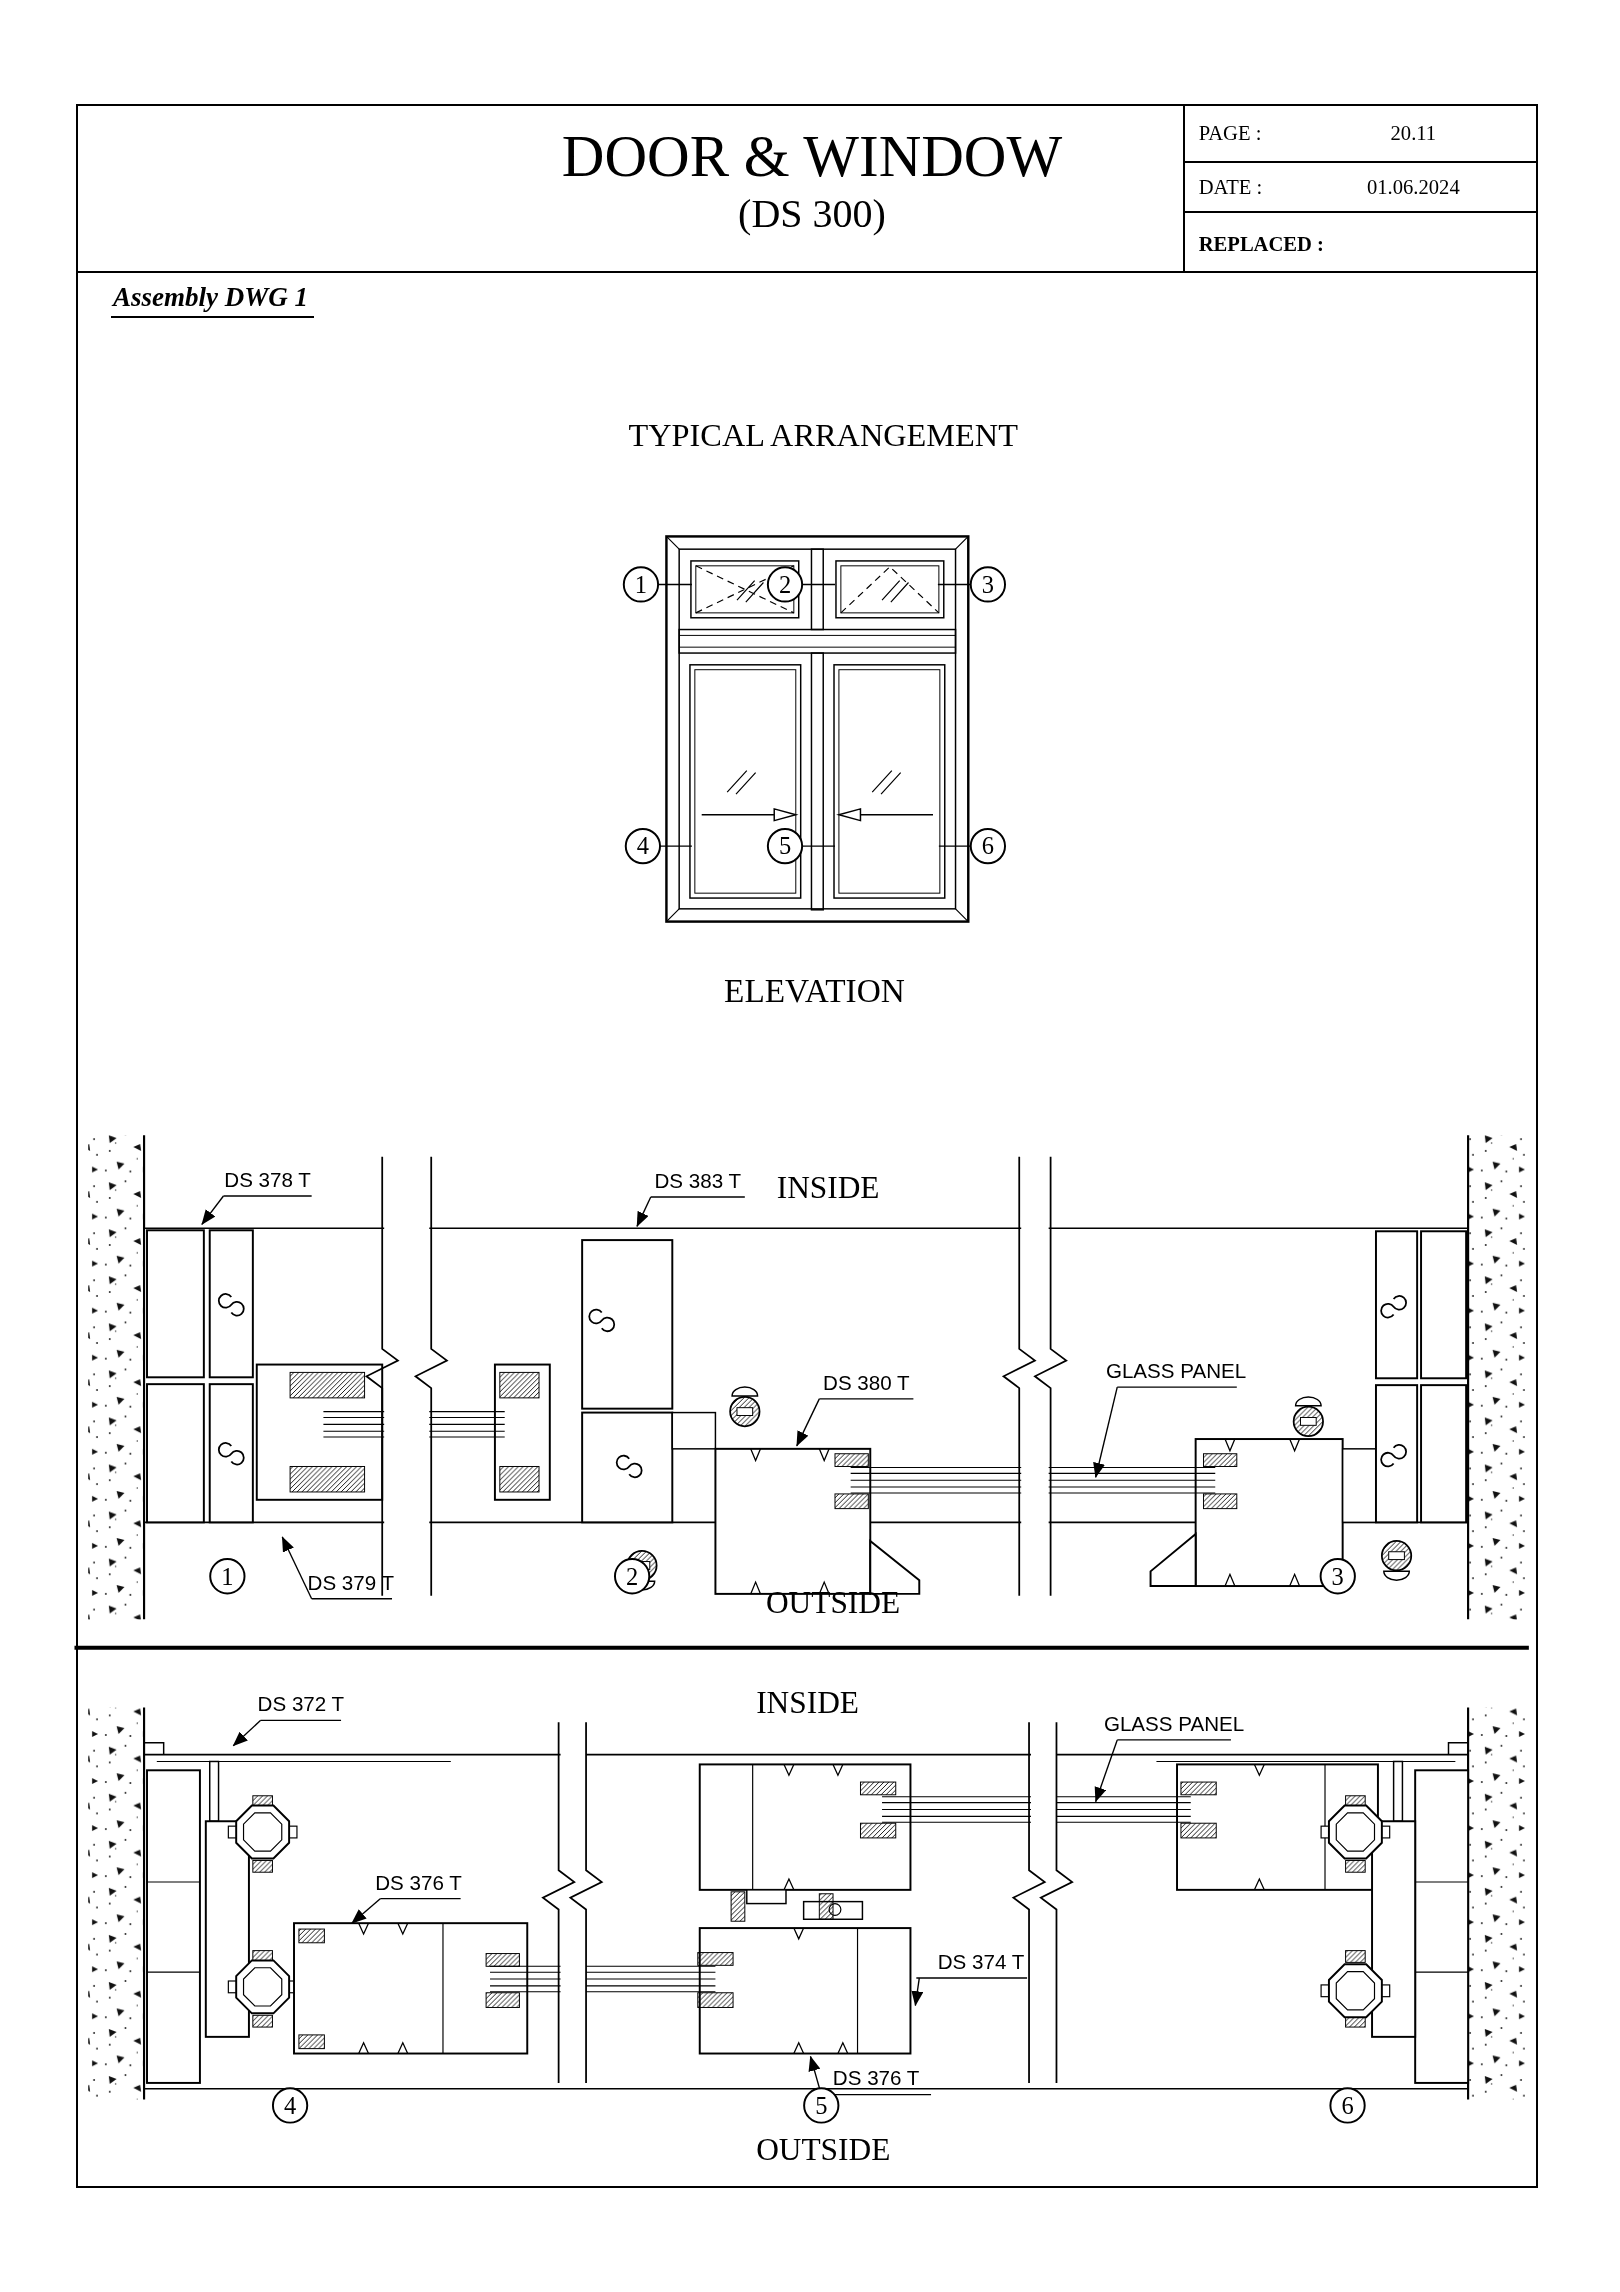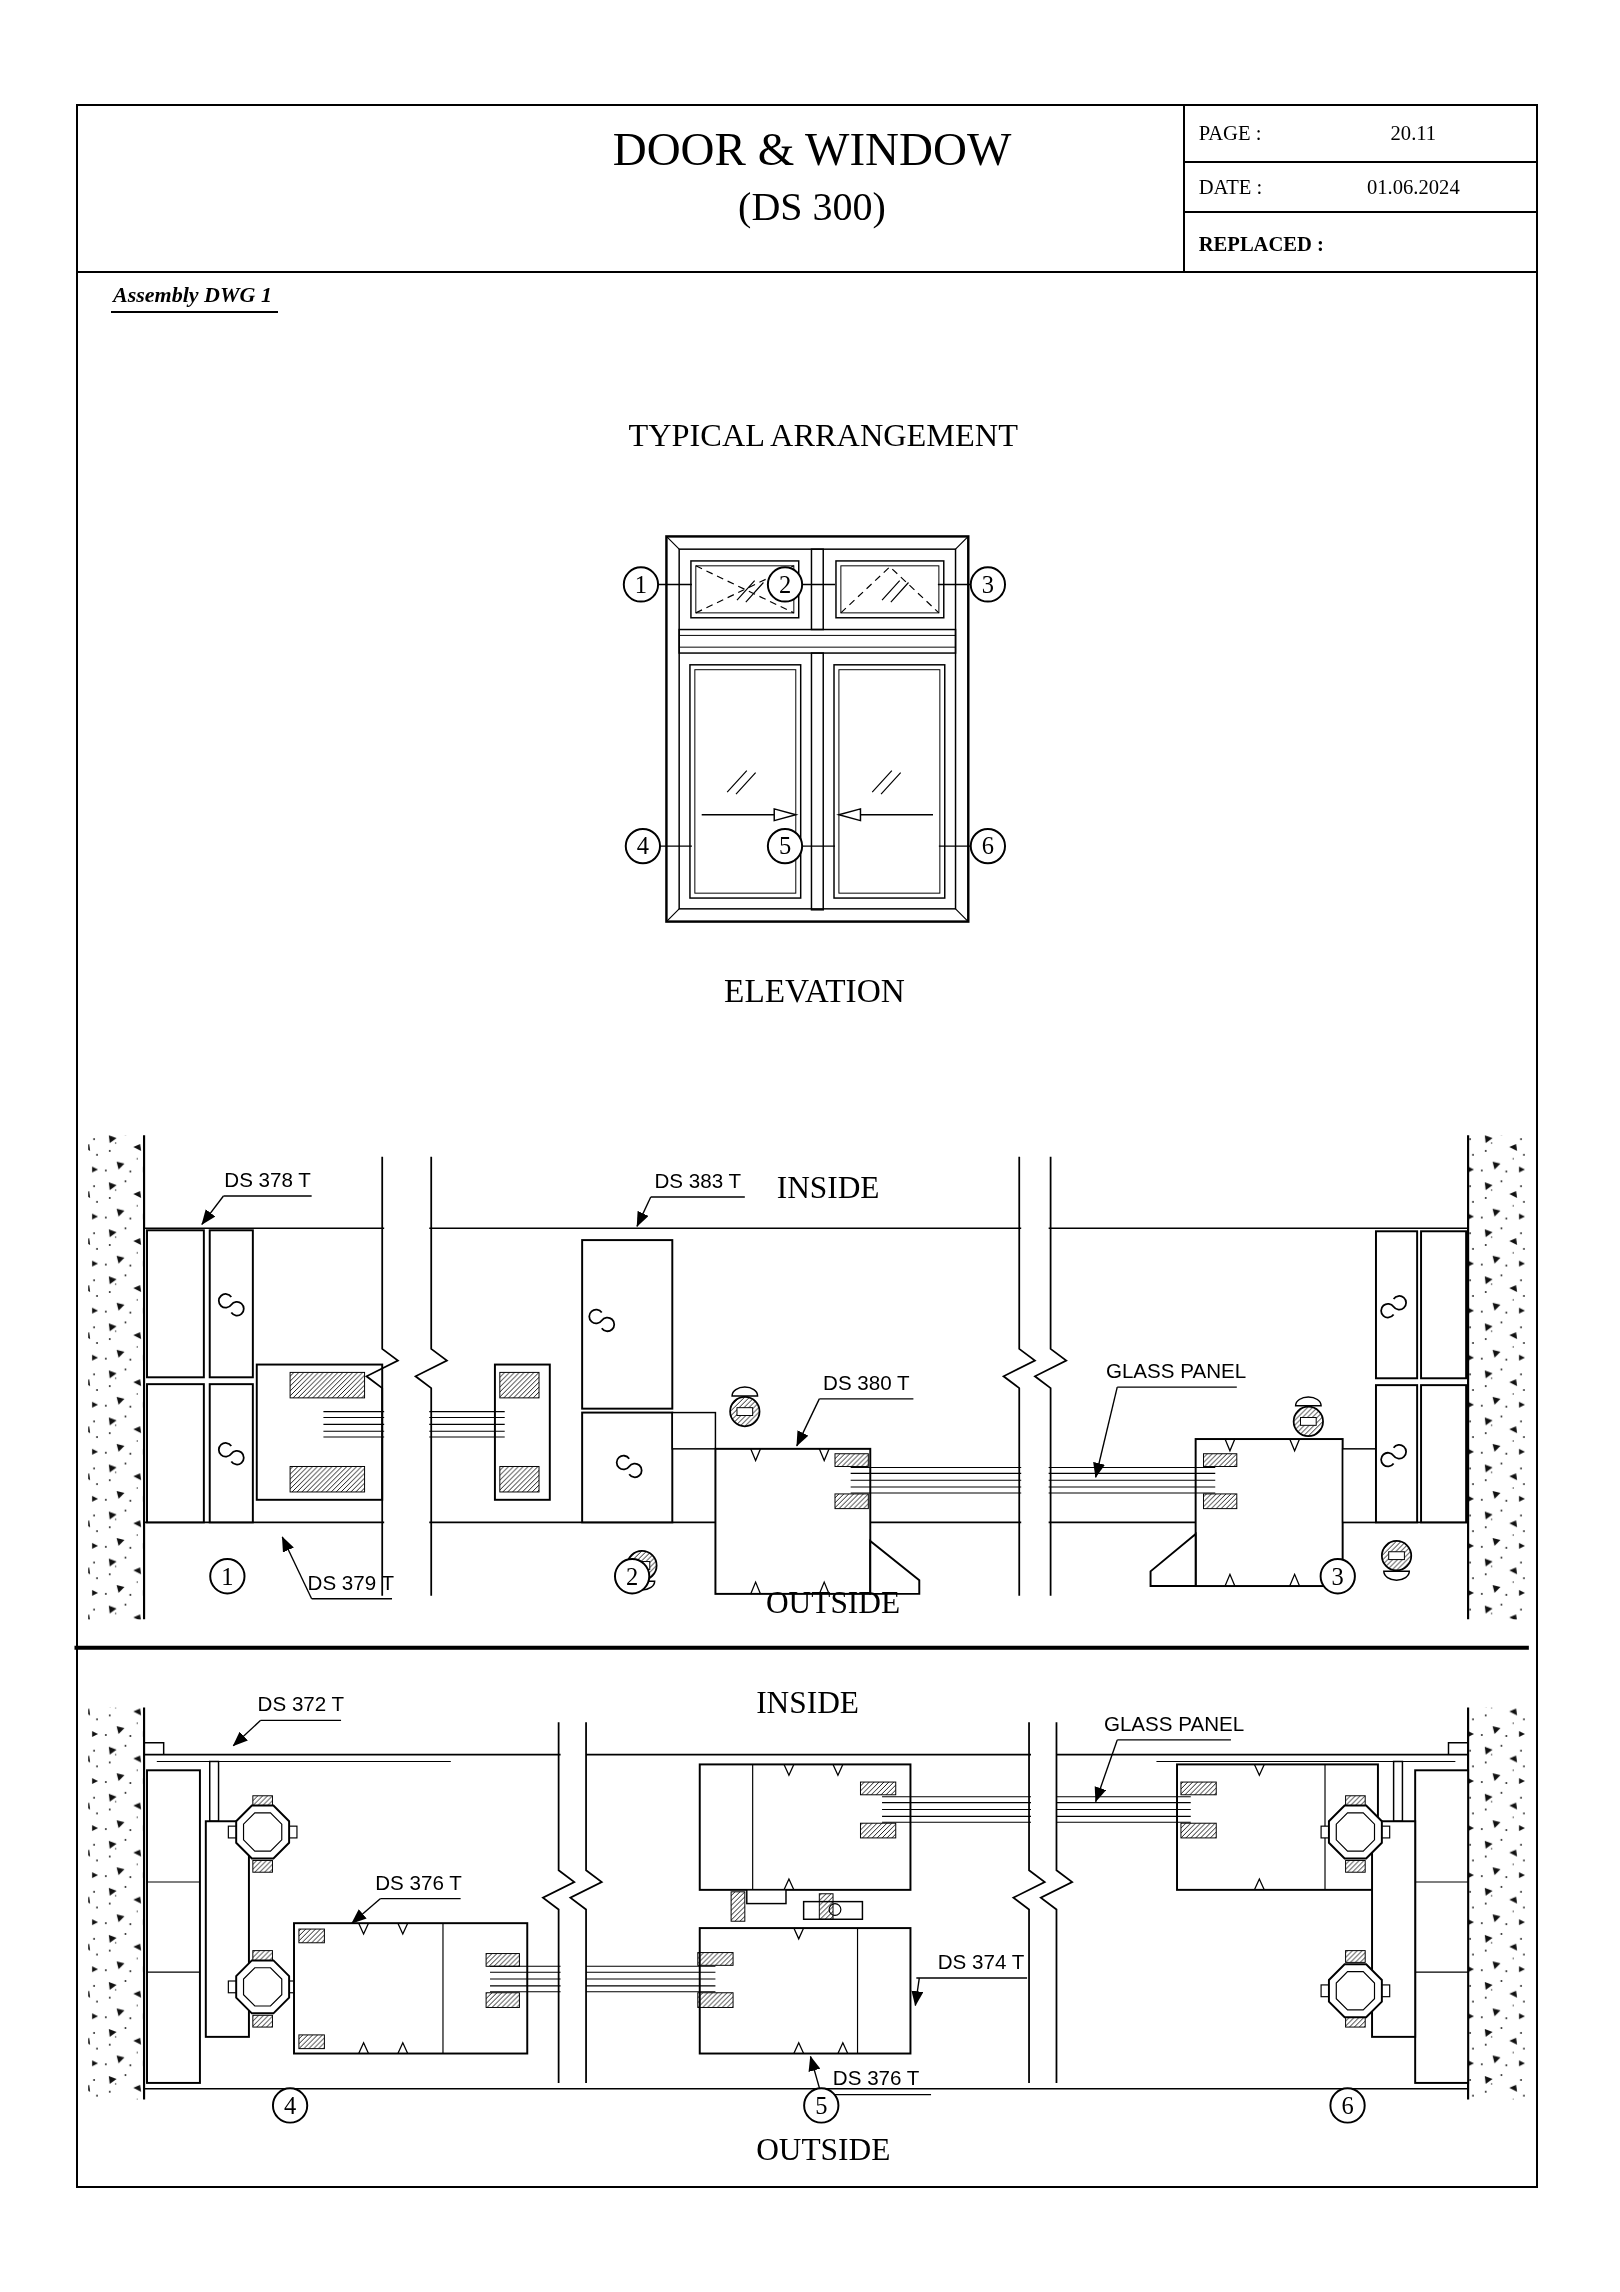--- a/index.html
+++ b/index.html
@@ -11,30 +11,30 @@
   
   .header{position:absolute;left:76px;top:104px;width:1462px;height:169px;box-sizing:border-box;
           border:2.9px solid #000;}
   .cell{position:absolute;top:0;height:100%;box-sizing:border-box;}
   .cell-logo{left:0;width:358px;border-right:2.9px solid #000;}
   .cell-title{left:358px;width:752px;text-align:center;}
   .cell-meta{right:0;width:353px;border-left:2.9px solid #000;}
   .logo-box{position:absolute;left:19.6px;top:27.4px;width:320px;height:86px;border:2.9px solid #000;box-sizing:border-box;}
   .logo-sub{position:absolute;left:13.7px;top:118px;width:331px;text-align:center;
             font-size:18.6px;letter-spacing:1.5px;}
-  .title1{margin-top:15px;font-size:47px;line-height:57px;}
+  .title1{margin-top:22px;font-size:59px;line-height:57px;}
   .title2{font-size:40px;line-height:57px;}
   .meta-row{display:flex;align-items:center;box-sizing:border-box;padding-left:13.7px;font-size:20.6px;}
   .meta-row.r1{height:57px;border-bottom:2.5px solid #000;}
   .meta-row.r2{height:50px;border-bottom:2.5px solid #000;}
   .meta-row.r3{height:62px;font-weight:bold;}
   .m-label{width:137px;}
   .m-value{flex:1;text-align:center;padding-right:45px;}
   
-  .subtitle{position:absolute;left:111px;top:282px;font-size:22px;font-style:italic;font-weight:bold;
+  .subtitle{position:absolute;left:111px;top:282px;font-size:27px;font-style:italic;font-weight:bold;
             border-bottom:2.5px solid #000;padding:0 5.9px 2.9px 2px;}
   
   svg.overlay{position:absolute;left:0;top:0;width:1620px;height:2293px;}
   .ln{stroke:#000;fill:none;}
   .wh{fill:#fff;stroke:#000;}
   .hz{fill:url(#hatch);stroke:#000;stroke-width:1;}
   text.cad{font-family:"Liberation Sans",sans-serif;font-size:21px;text-anchor:middle;fill:#000;}
   text.ser{font-family:"Liberation Serif",serif;text-anchor:middle;fill:#000;}
   text.co {font-family:"Liberation Serif",serif;font-size:25px;text-anchor:middle;fill:#000;}
 </style>

